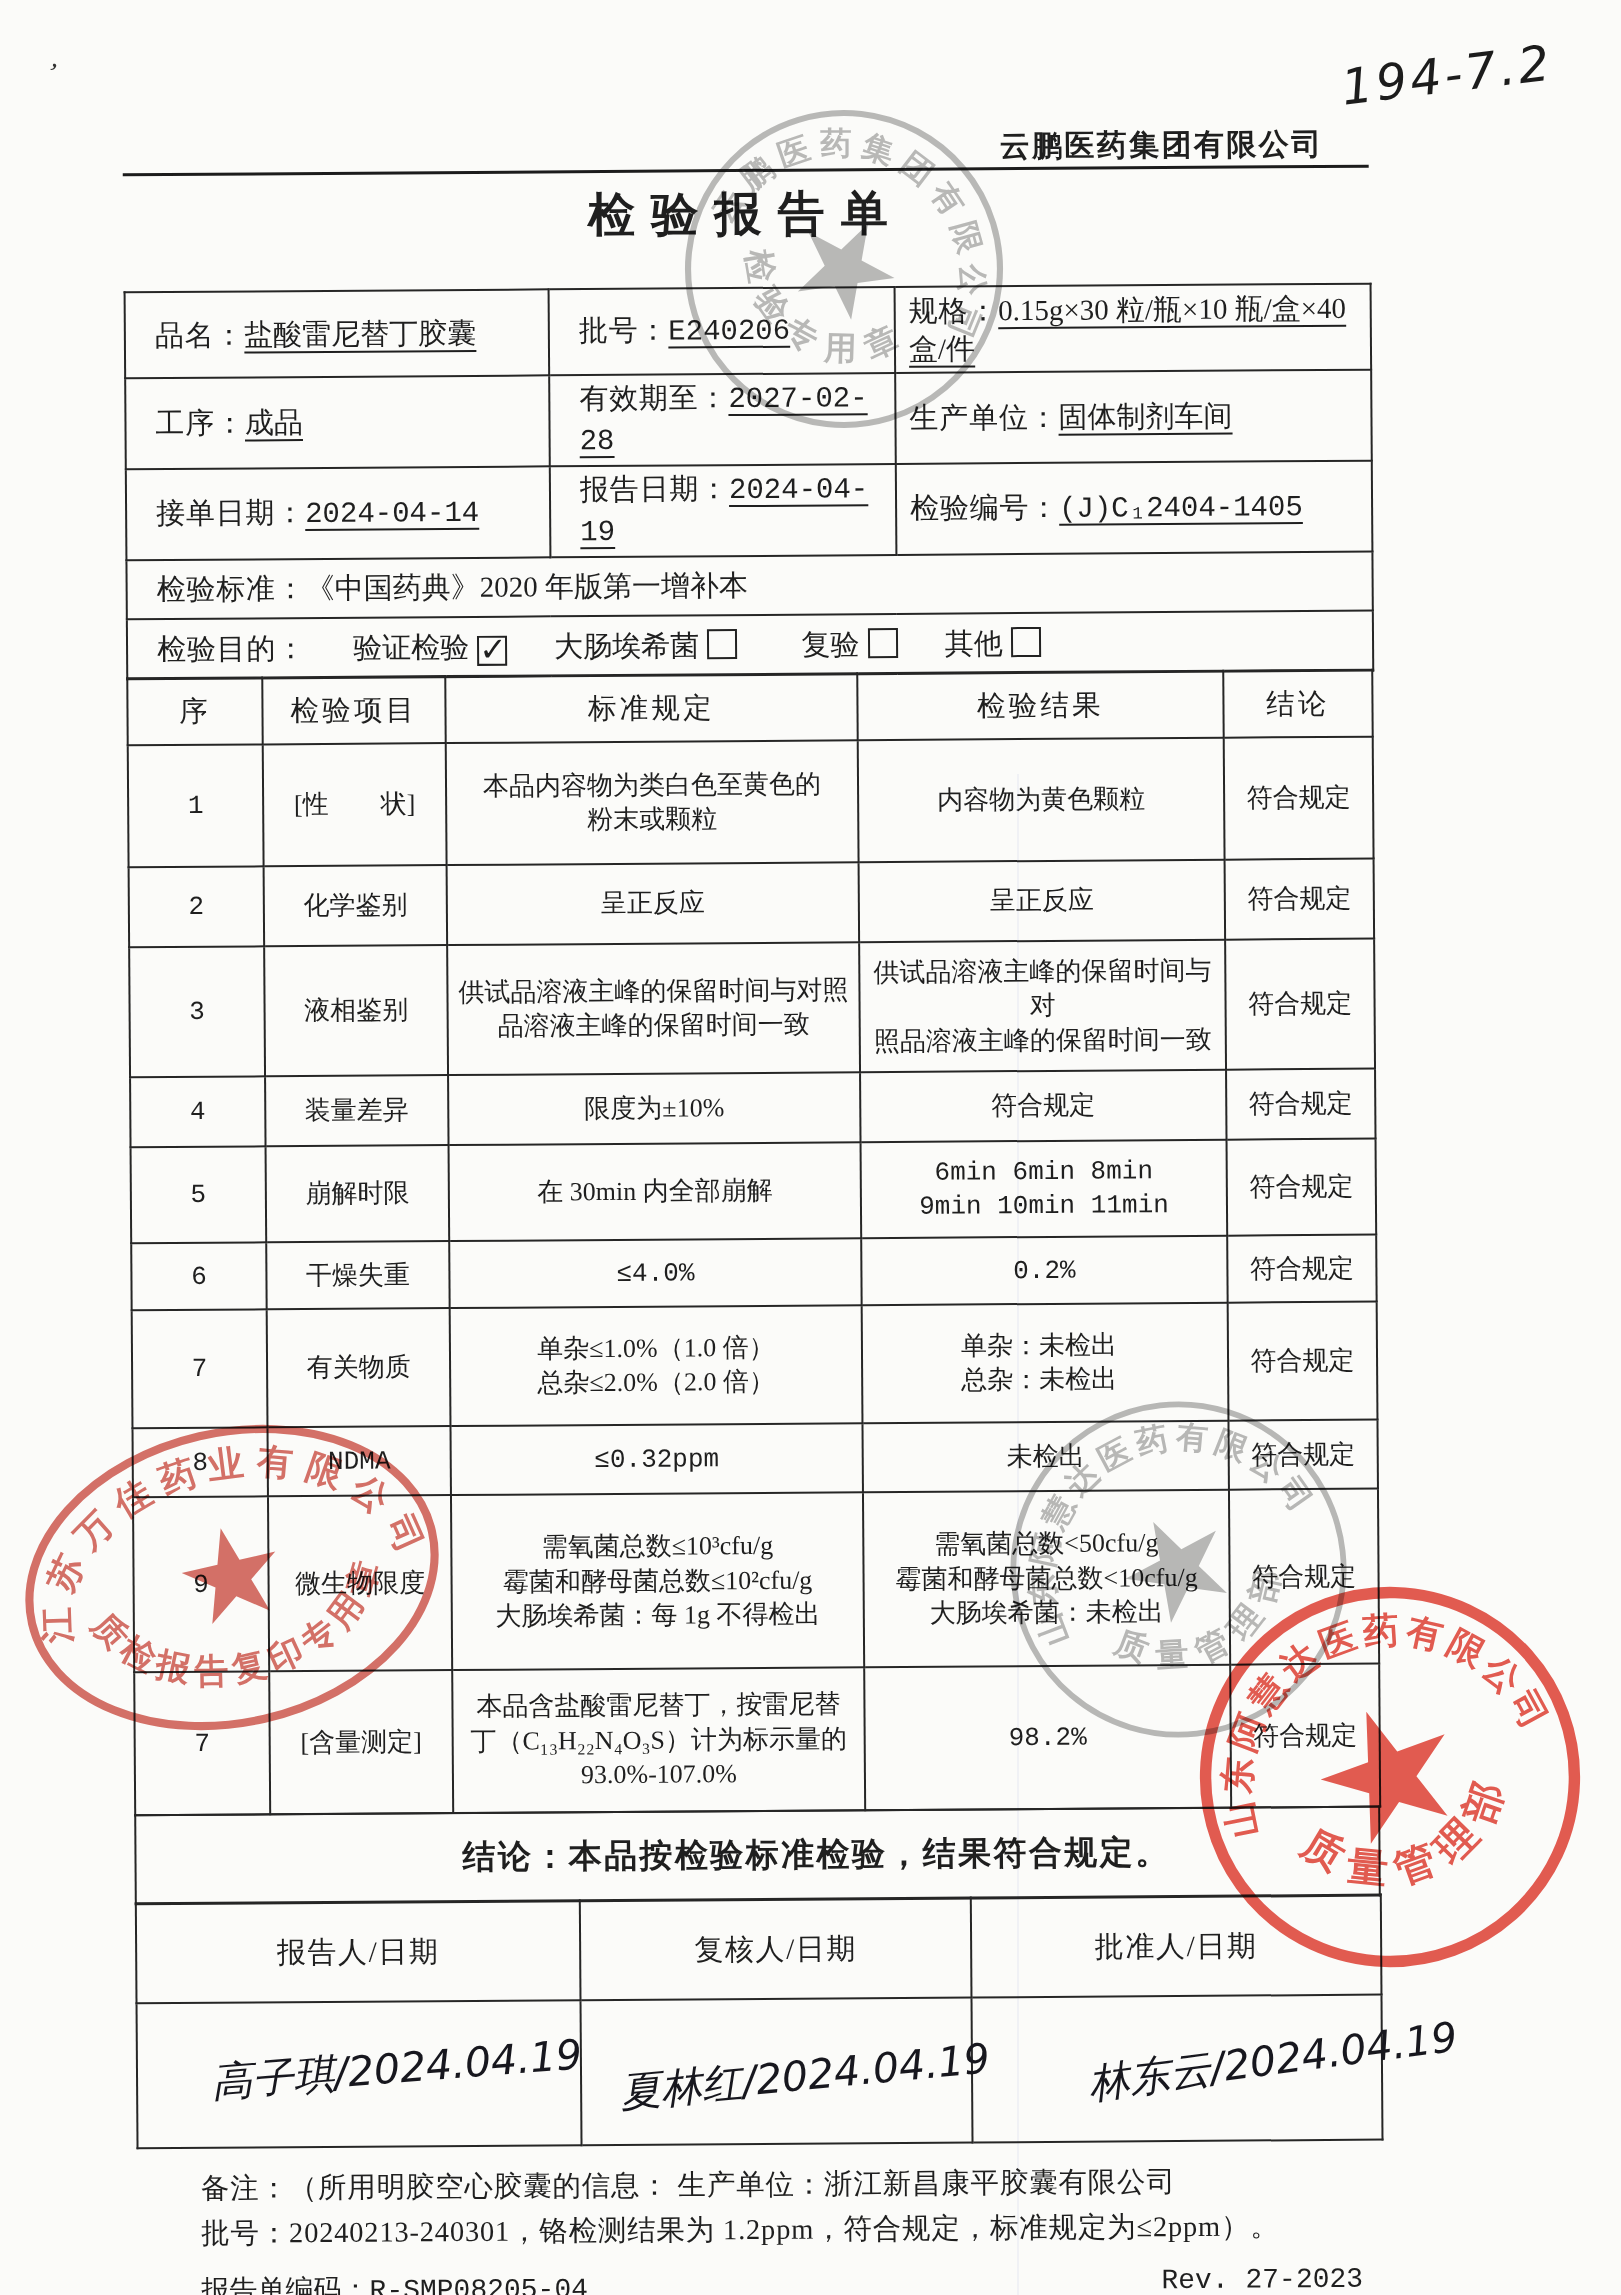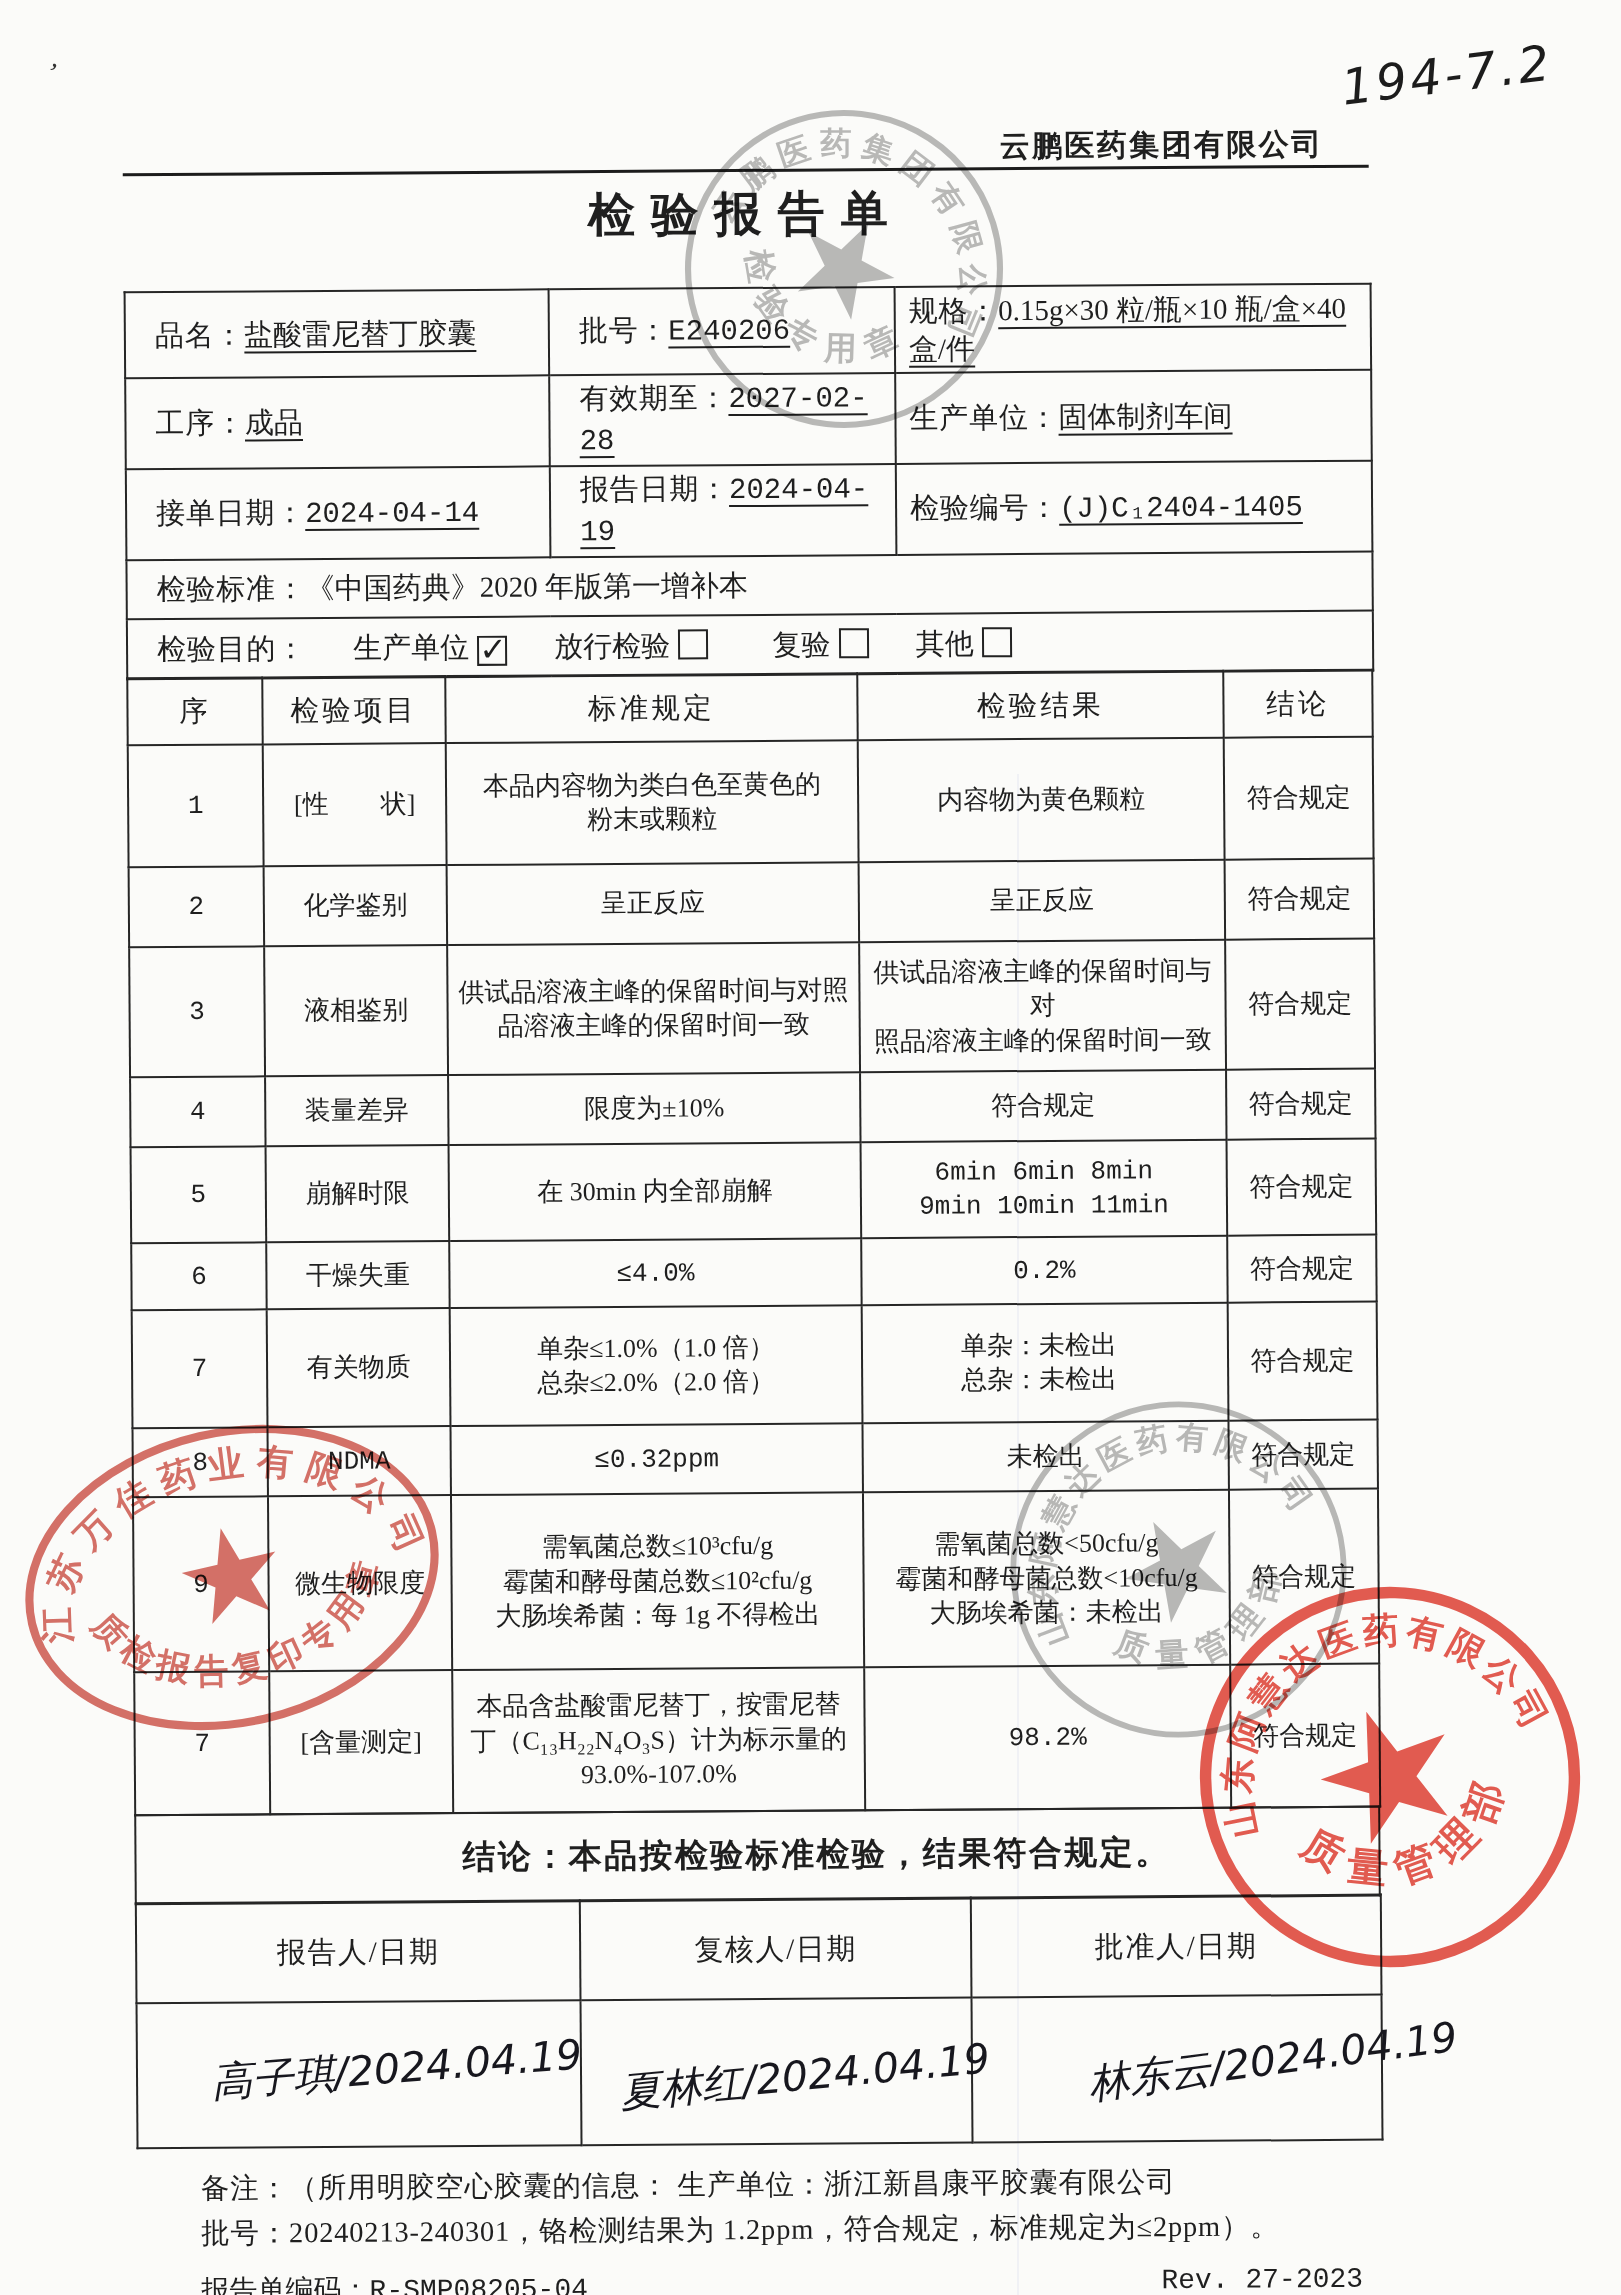--- a/index.html
+++ b/index.html
@@ -113,21 +113,21 @@
           <span class="lbl">检验编号：</span><span class="val mono">(J)C₁2404-1405</span>
         </td>
       </tr>
       <tr style="height:59px;">
         <td colspan="3">
           <span class="lbl">检验标准：</span><span>《中国药典》2020 年版第一增补本</span>
         </td>
       </tr>
       <tr style="height:60px;">
         <td colspan="3" class="purpose-cell">
-          <span class="lbl">检验目的：</span><span class="opt"><span>生产单位</span><span class="cb">✓</span></span><span class="opt"><span>放行检验</span><span class="cb"></span></span><span class="opt" style="margin-left:64px;"><span>复验</span><span class="cb"></span></span><span class="opt"><span>其他</span><span class="cb"></span></span>
+          <span class="lbl">检验目的：</span><span class="opt"><span>验证检验</span><span class="cb">✓</span></span><span class="opt"><span>大肠埃希菌</span><span class="cb"></span></span><span class="opt" style="margin-left:64px;"><span>复验</span><span class="cb"></span></span><span class="opt"><span>其他</span><span class="cb"></span></span>
         </td>
       </tr>
     </tbody>
       </table>
 
     <table class="results-table">
       <colgroup>
           <col style="width:135px">
           <col style="width:183px">
           <col style="width:412px">

